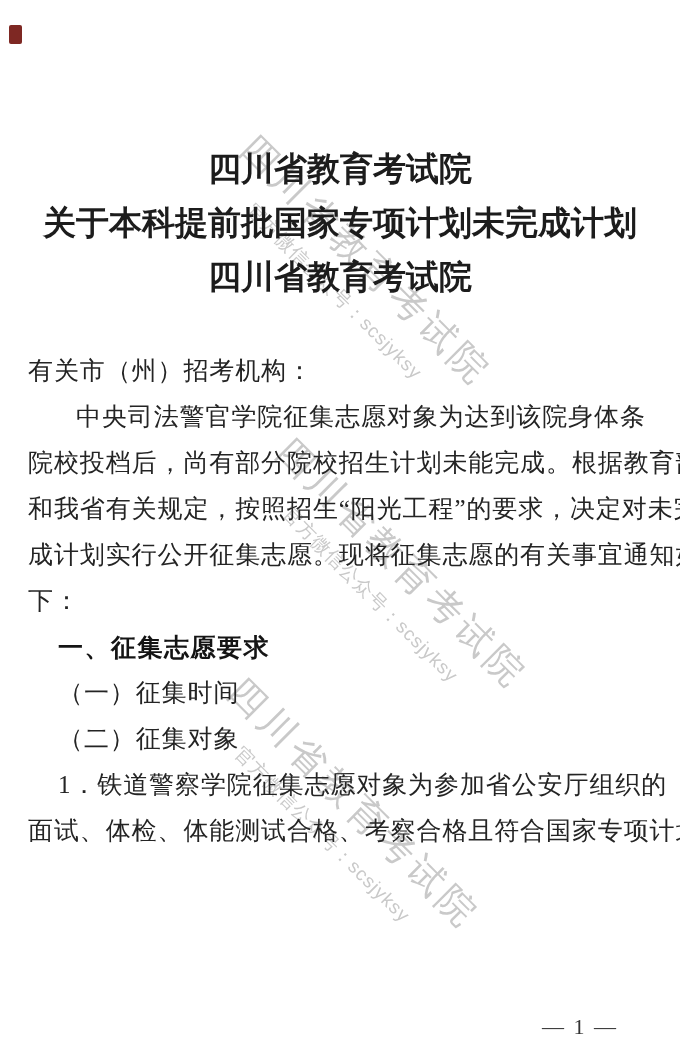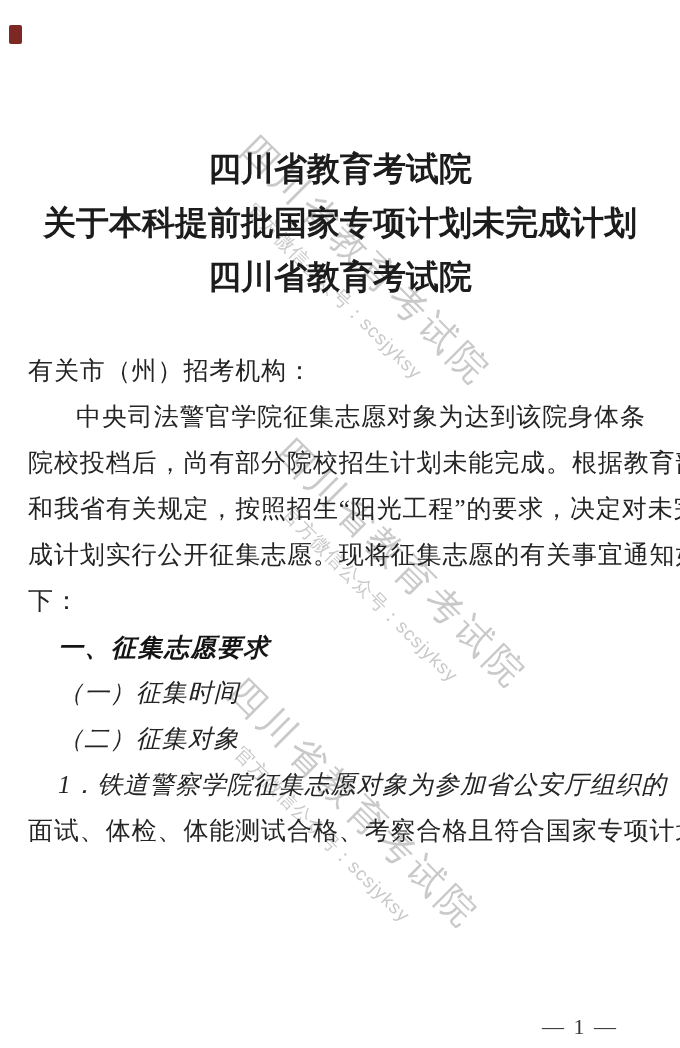--- a/index.html
+++ b/index.html
@@ -40,21 +40,21 @@
   
   .content{
     position:absolute;left:28px;right:28px;top:348px;z-index:1;
   }
   .line{
     height:46px;line-height:46px;
     font-size:25px;letter-spacing:0.9px;
     white-space:nowrap;
   }
   .ind2{text-indent:48px;}
-  .ind1{text-indent:30px;font-style:italic;}
+  .ind1{text-indent:30px;}
   .heading{
     font-family:"Liberation Sans", sans-serif;
     font-weight:700;color:#141414;letter-spacing:1.5px;
   }
   .page-num{
     position:absolute;right:62px;bottom:8px;z-index:1;
     font-size:22px;letter-spacing:2px;color:#333;
     font-family:"Liberation Serif", serif;
   }
 </style>

